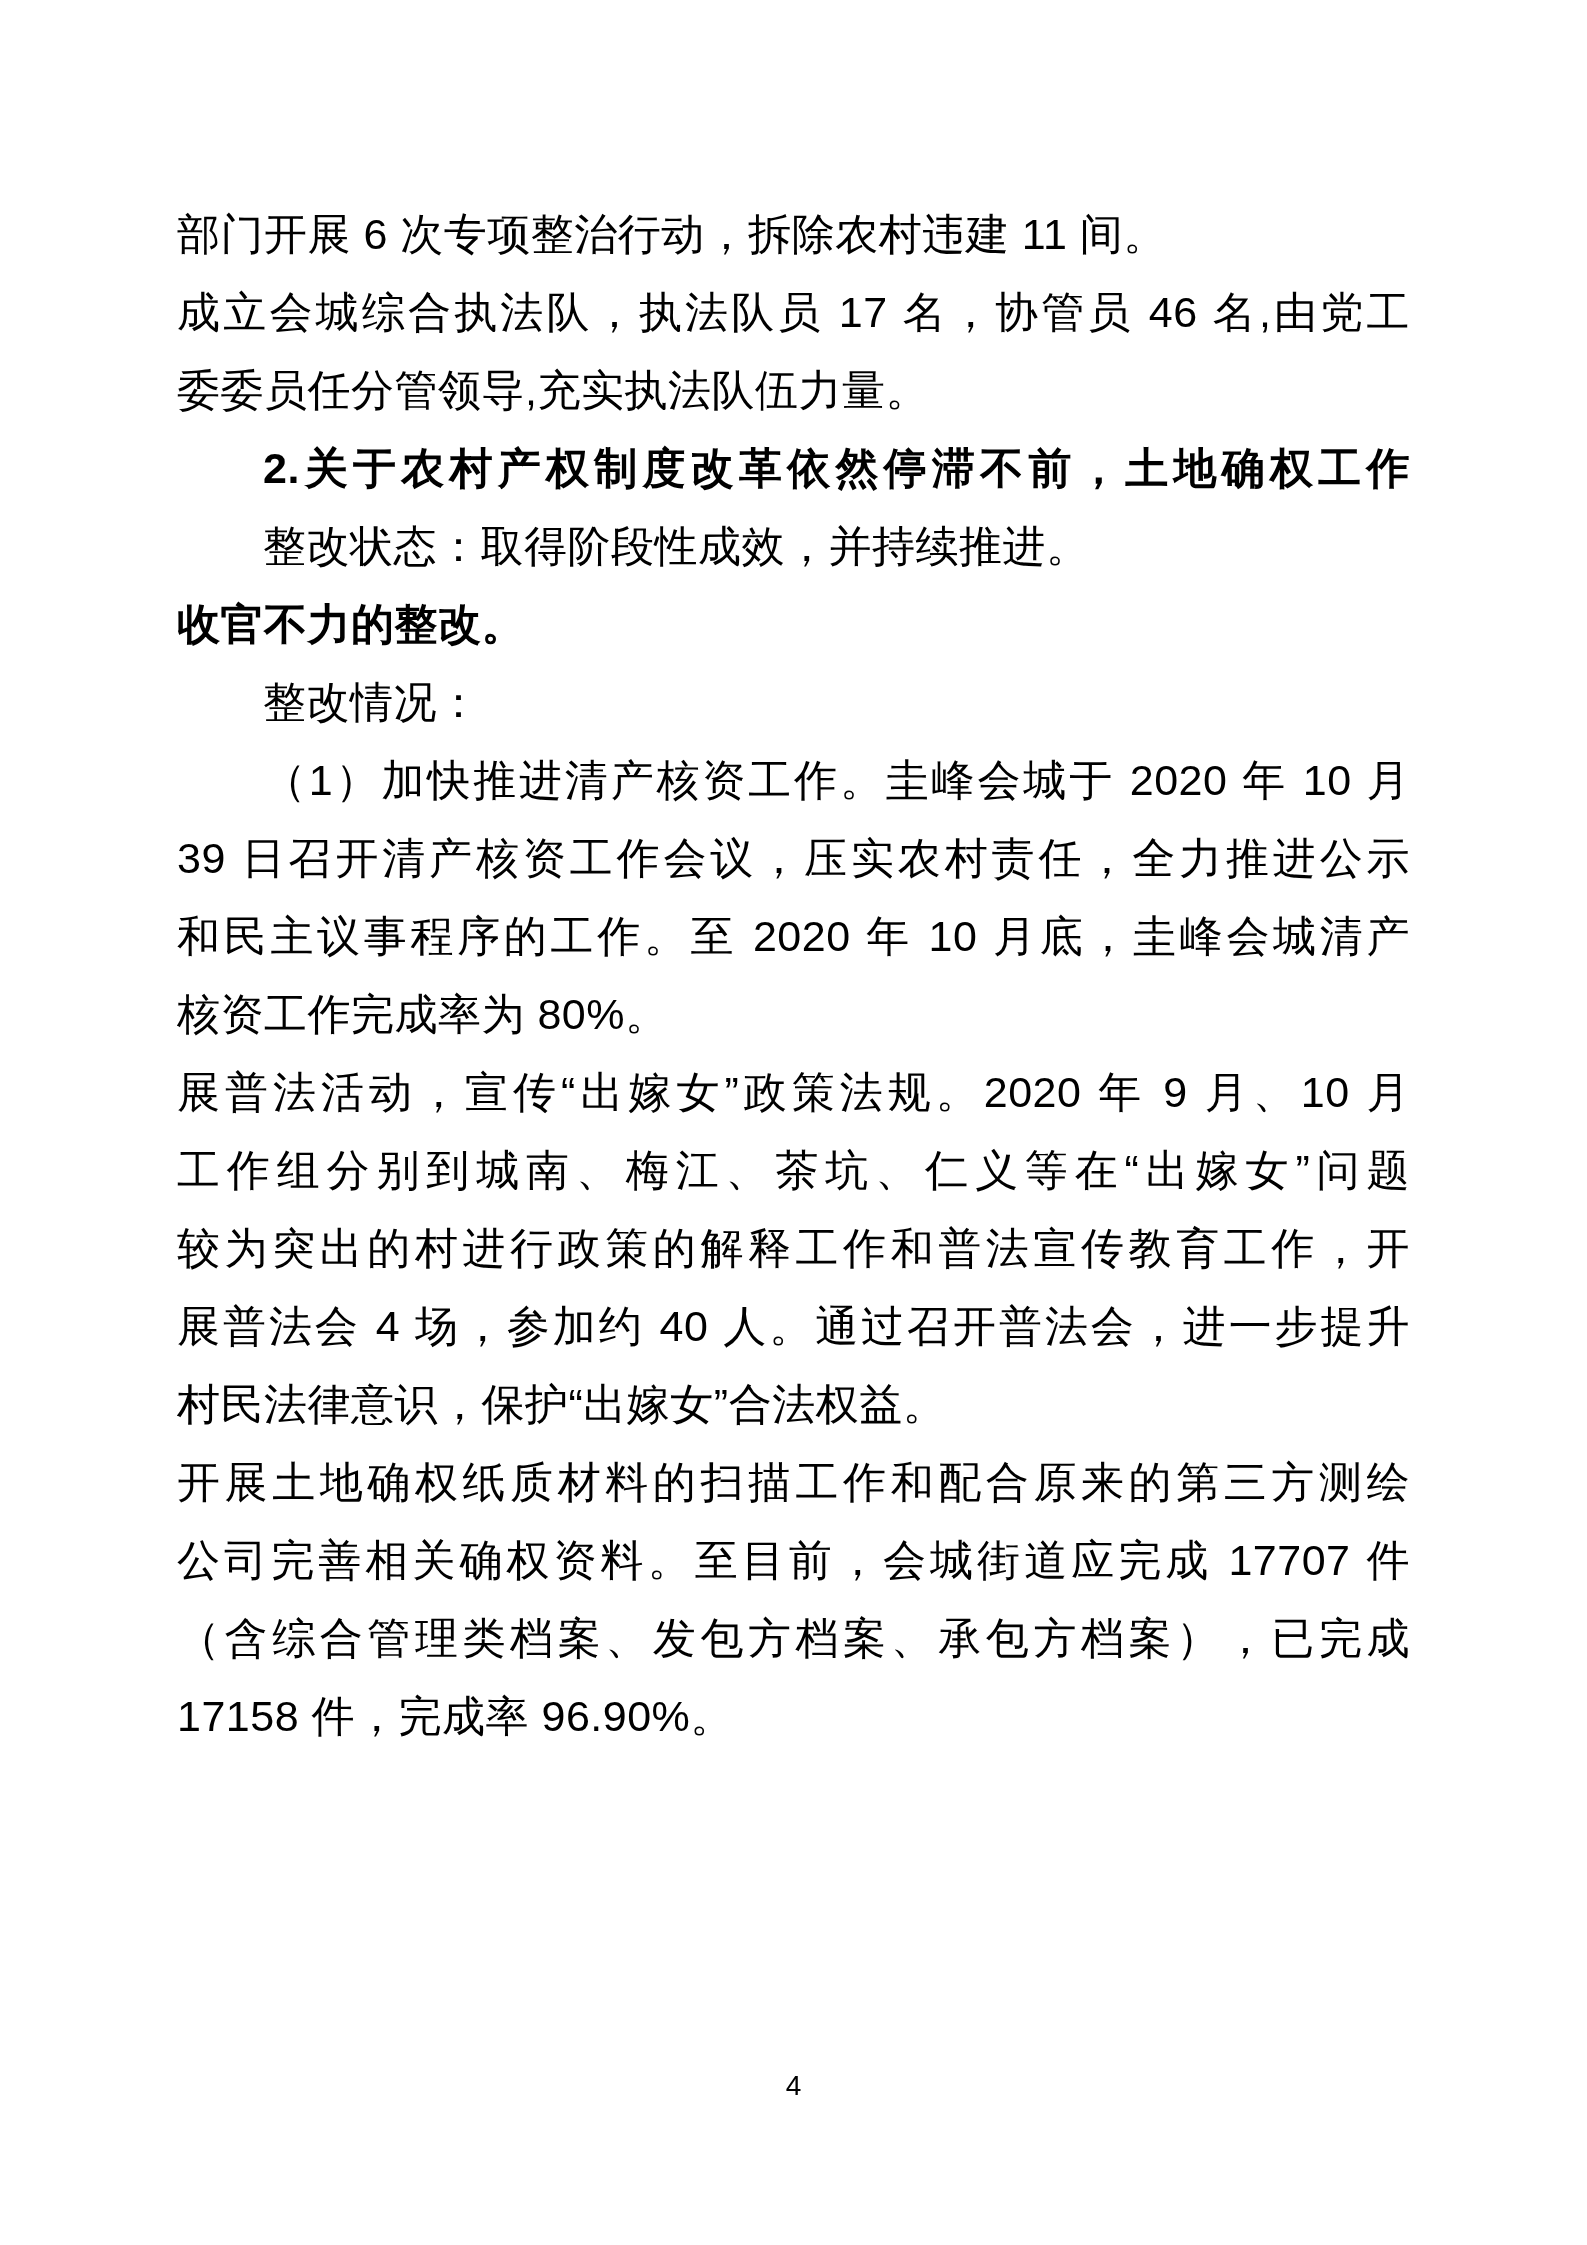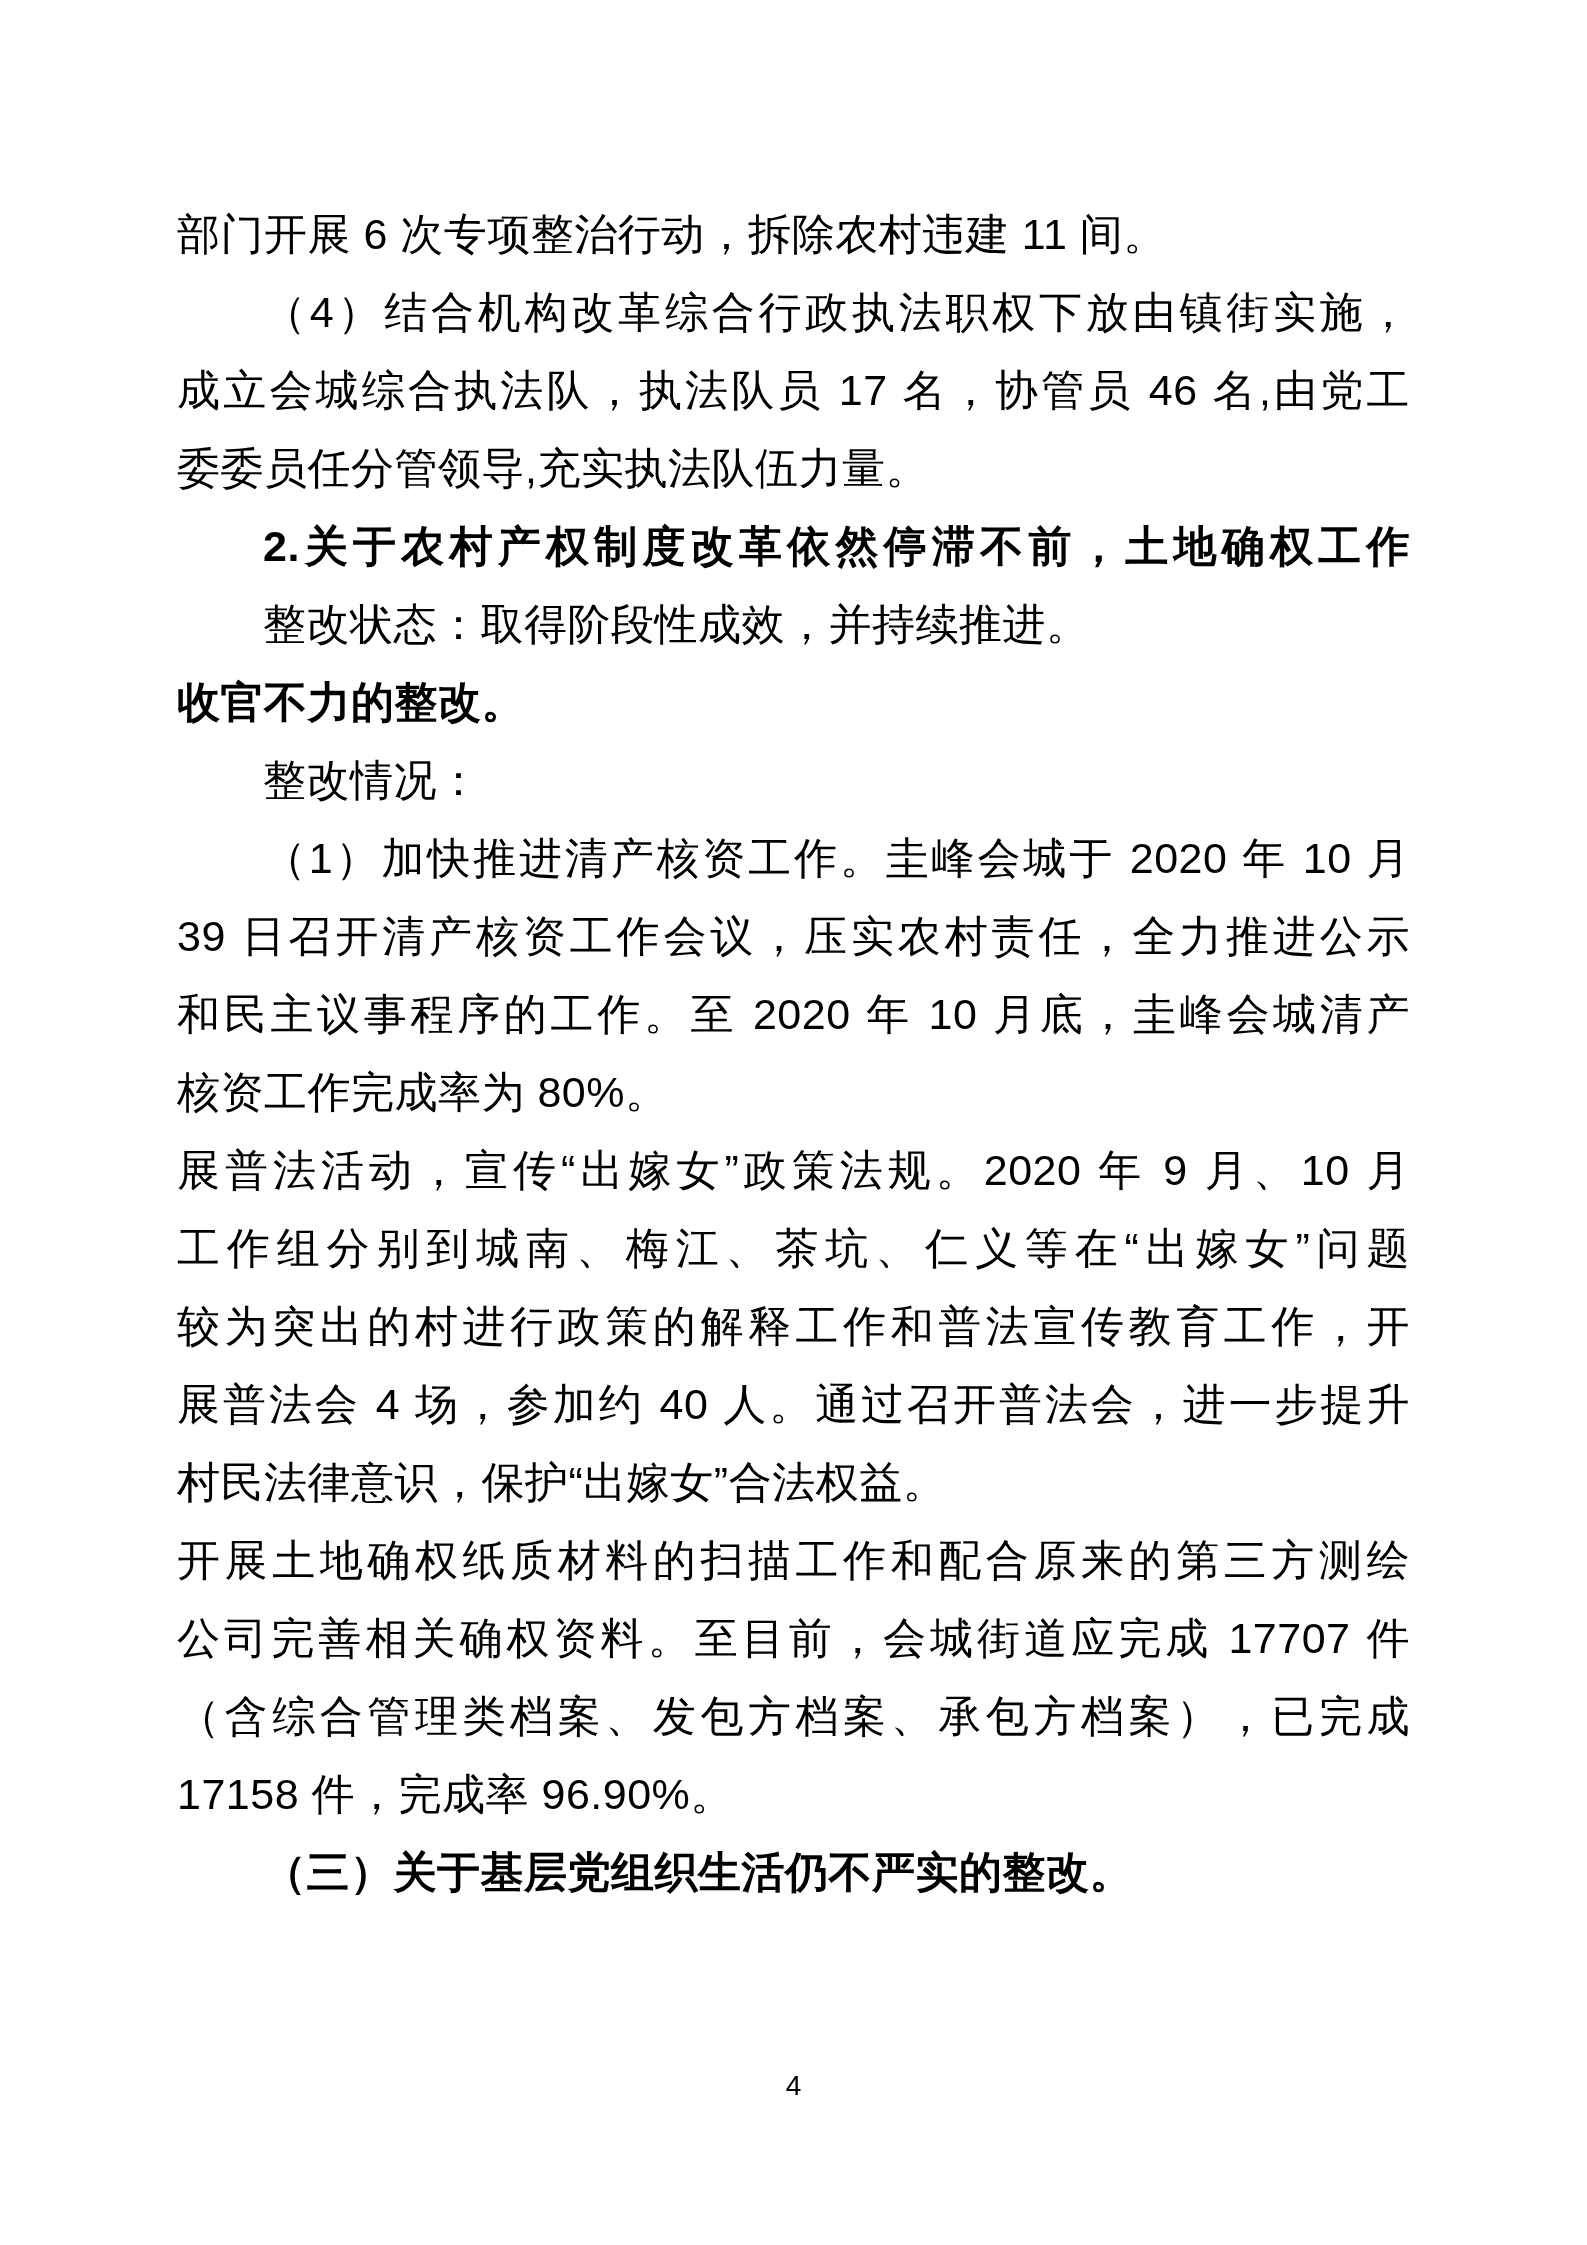--- a/index.html
+++ b/index.html
@@ -46,36 +46,34 @@
     font-size:28px;
     line-height:40px;
   }
 </style>
 </head>
 <body>
 
 <div class="page">
   <div class="content">
       <div class="line">部门开展 6 次专项整治行动，拆除农村违建 11 间。</div>
-      <div class="line fill indent">（4）结合机构改革综合行政执法职权下放由镇街实施，</div>
       <div class="line fill">成立会城综合执法队，执法队员 17 名，协管员 46 名,由党工</div>
       <div class="line">委委员任分管领导,充实执法队伍力量。</div>
       <div class="line bold fill indent">2.关于农村产权制度改革依然停滞不前，土地确权工作</div>
       <div class="line indent">整改状态：取得阶段性成效，并持续推进。</div>
       <div class="line bold">收官不力的整改。</div>
       <div class="line indent">整改情况：</div>
       <div class="line fill indent">（1）加快推进清产核资工作。圭峰会城于 2020 年 10 月</div>
       <div class="line fill">39 日召开清产核资工作会议，压实农村责任，全力推进公示</div>
       <div class="line fill">和民主议事程序的工作。至 2020 年 10 月底，圭峰会城清产</div>
       <div class="line">核资工作完成率为 80%。</div>
       <div class="line fill">展普法活动，宣传“出嫁女”政策法规。2020 年 9 月、10 月</div>
       <div class="line fill">工作组分别到城南、梅江、茶坑、仁义等在“出嫁女”问题</div>
       <div class="line fill">较为突出的村进行政策的解释工作和普法宣传教育工作，开</div>
       <div class="line fill">展普法会 4 场，参加约 40 人。通过召开普法会，进一步提升</div>
       <div class="line">村民法律意识，保护“出嫁女”合法权益。</div>
       <div class="line fill">开展土地确权纸质材料的扫描工作和配合原来的第三方测绘</div>
       <div class="line fill">公司完善相关确权资料。至目前，会城街道应完成 17707 件</div>
       <div class="line fill">（含综合管理类档案、发包方档案、承包方档案），已完成</div>
       <div class="line">17158 件，完成率 96.90%。</div>
-      <div class="line bold indent">（三）关于基层党组织生活仍不严实的整改。</div>
     </div>
   <div class="page-number">4</div>
 </div>
 
 </body></html>

